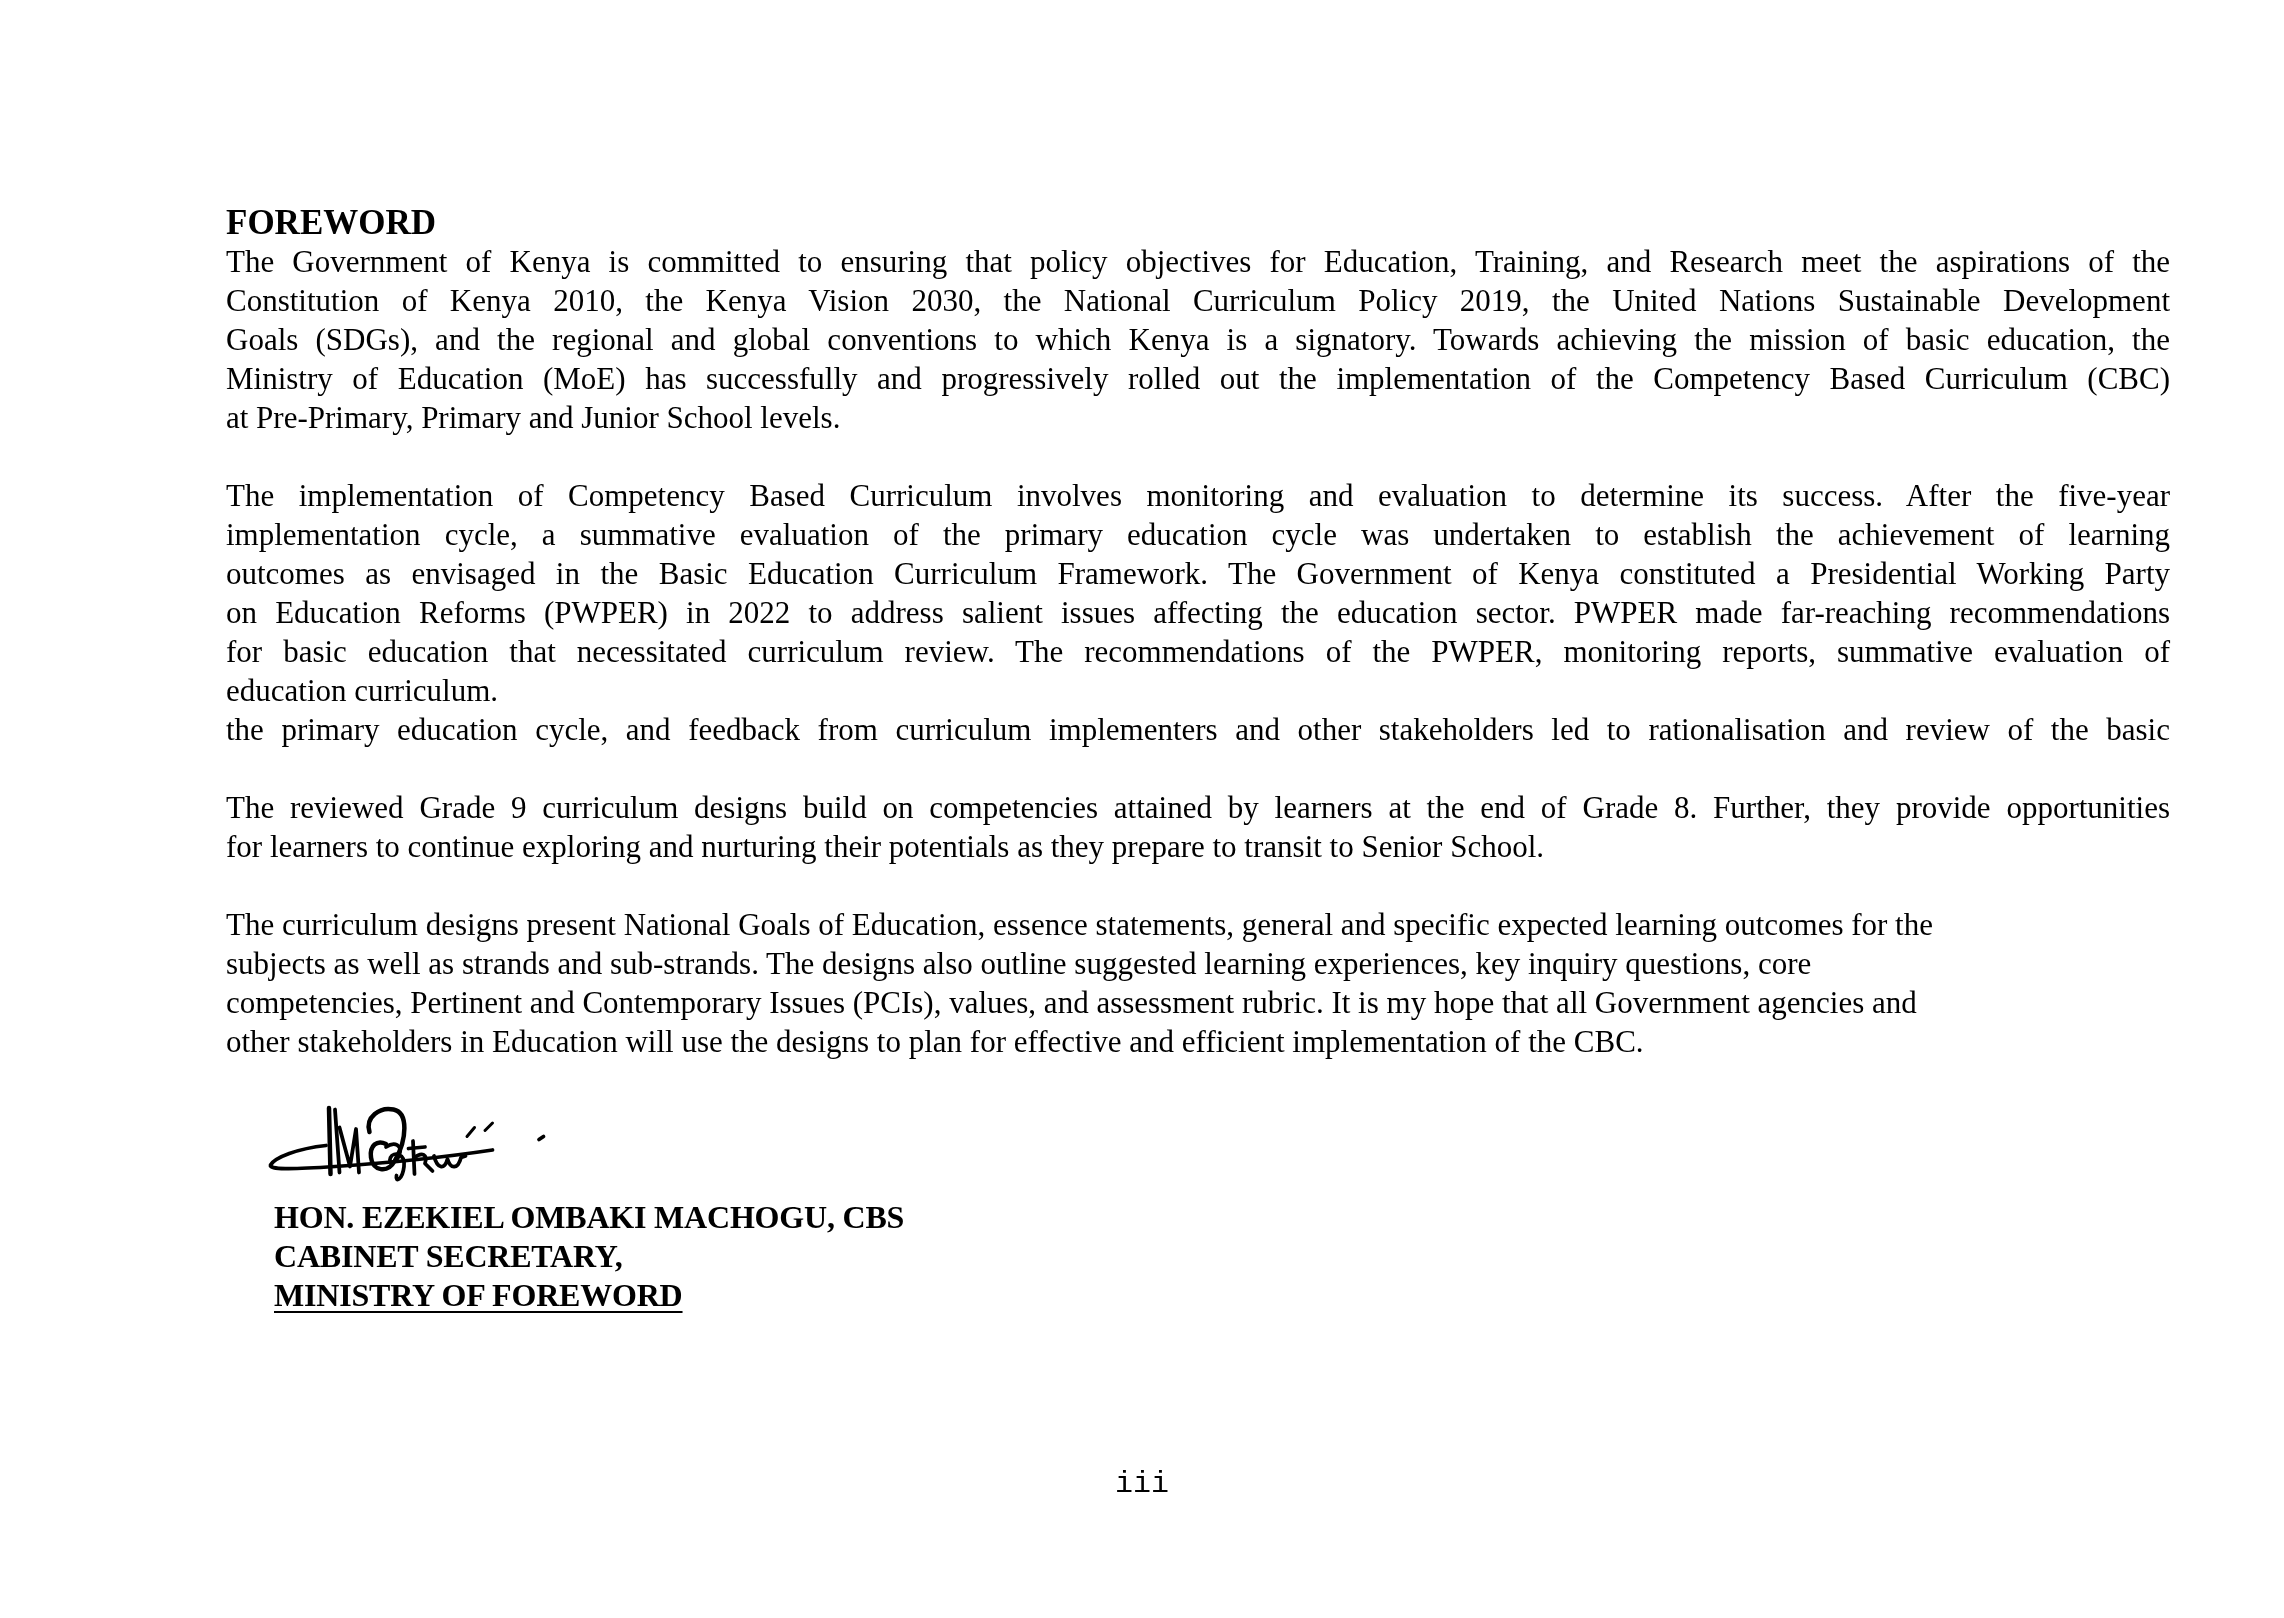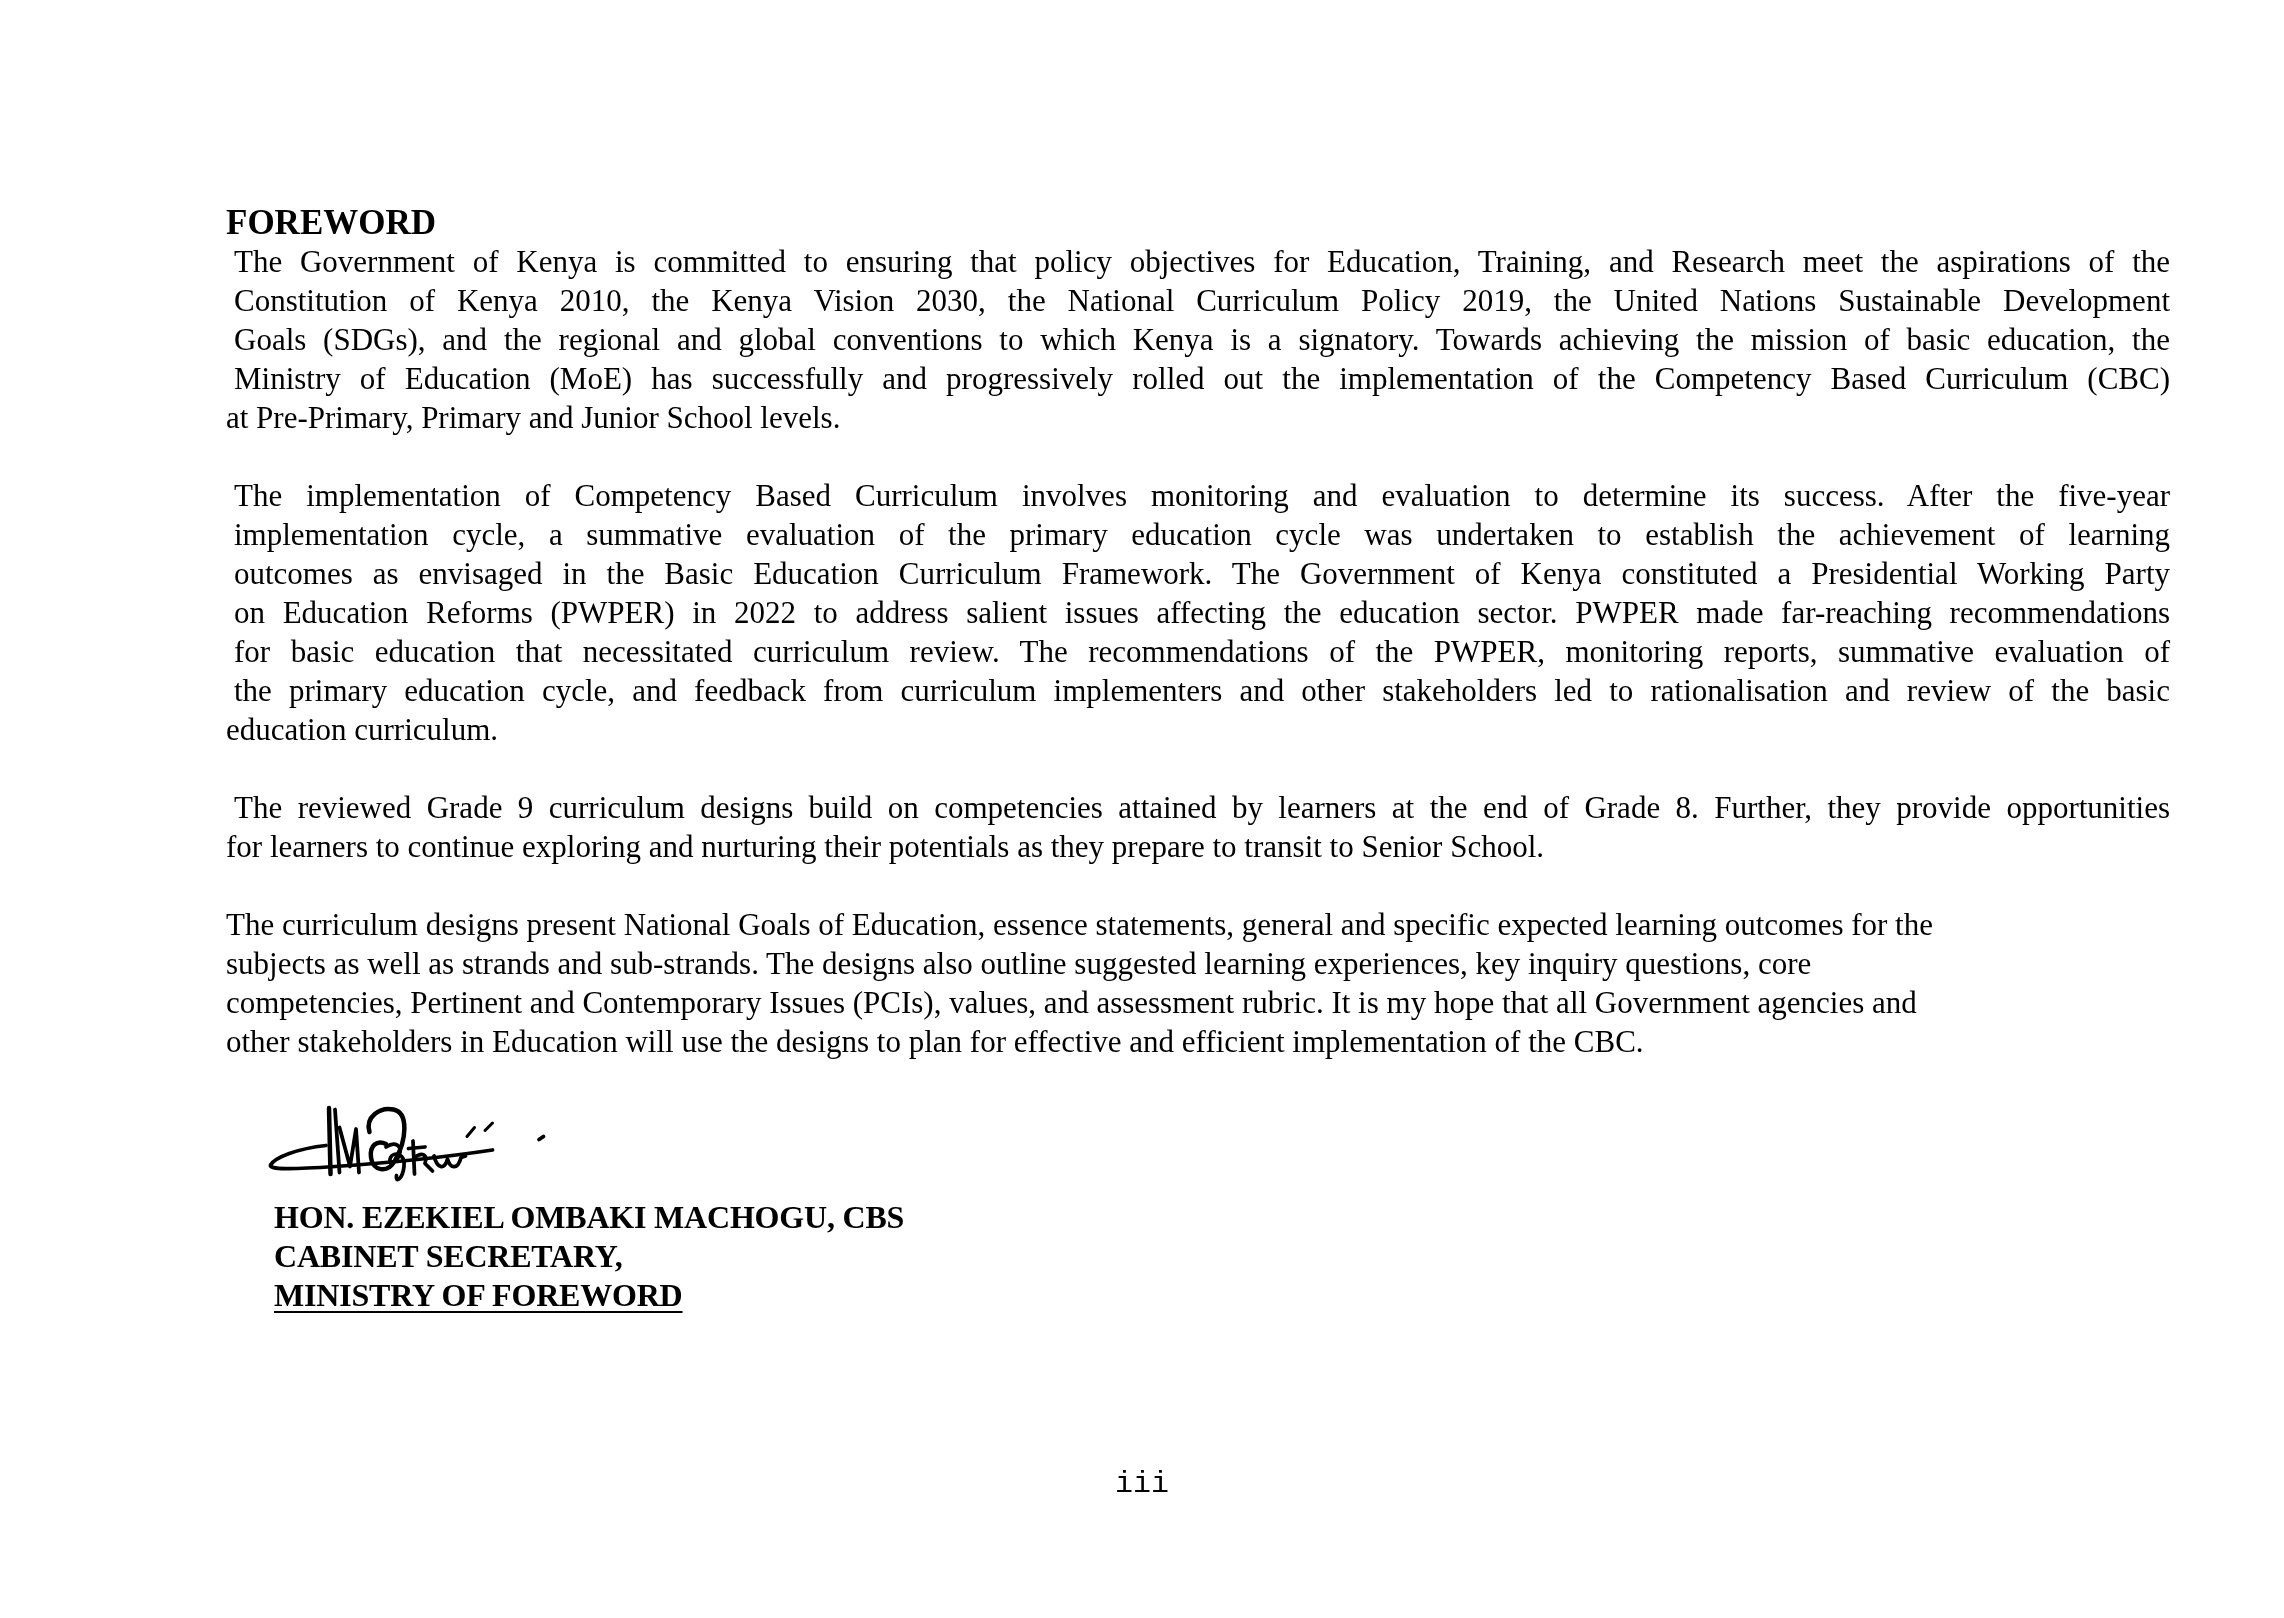--- a/index.html
+++ b/index.html
@@ -44,21 +44,20 @@
     font-size: 31px;
     line-height: 39px;
     height: 39px;
     white-space: nowrap;
     overflow: visible;
   }
   .justify .line.full {
     white-space: normal;
     text-align: justify;
     text-align-last: justify;
-    margin-left: 8px;
   }
   .left .line {
     text-align: left;
   }
   .signature {
     position: absolute;
     left: 267px;
     top: 1102px;
     width: 286px;
     height: 84px;
@@ -108,22 +107,22 @@
       <span class="line full">Ministry of Education (MoE) has successfully and progressively rolled out the implementation of the Competency Based Curriculum (CBC)</span>
       <span class="line">at Pre-Primary, Primary and Junior School levels.</span>
     </div>
 
     <div class="para justify">
       <span class="line full">The implementation of Competency Based Curriculum involves monitoring and evaluation to determine its success. After the five-year</span>
       <span class="line full">implementation cycle, a summative evaluation of the primary education cycle was undertaken to establish the achievement of learning</span>
       <span class="line full">outcomes as envisaged in the Basic Education Curriculum Framework. The Government of Kenya constituted a Presidential Working Party</span>
       <span class="line full">on Education Reforms (PWPER) in 2022 to address salient issues affecting the education sector. PWPER made far-reaching recommendations</span>
       <span class="line full">for basic education that necessitated curriculum review. The recommendations of the PWPER, monitoring reports, summative evaluation of</span>
+      <span class="line">education curriculum.</span>
       <span class="line full">the primary education cycle, and feedback from curriculum implementers and other stakeholders led to rationalisation and review of the basic</span>
-      <span class="line">education curriculum.</span>
     </div>
 
     <div class="para justify">
       <span class="line full">The reviewed Grade 9 curriculum designs build on competencies attained by learners at the end of Grade 8. Further, they provide opportunities</span>
       <span class="line">for learners to continue exploring and nurturing their potentials as they prepare to transit to Senior School.</span>
     </div>
 
     <div class="para left">
       <span class="line">The curriculum designs present National Goals of Education, essence statements, general and specific expected learning outcomes for the</span>
       <span class="line">subjects as well as strands and sub-strands. The designs also outline suggested learning experiences, key inquiry questions, core</span>

